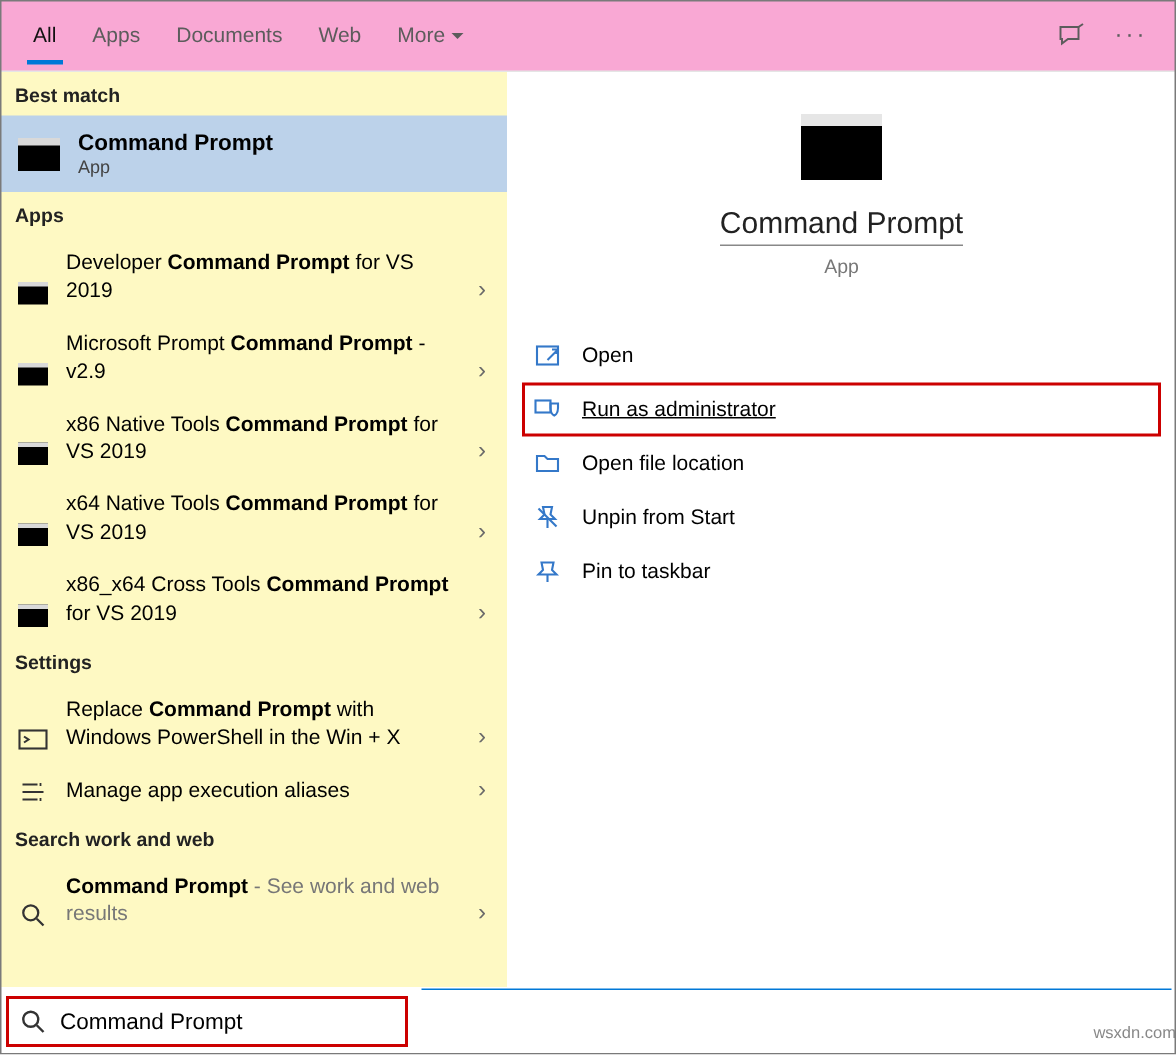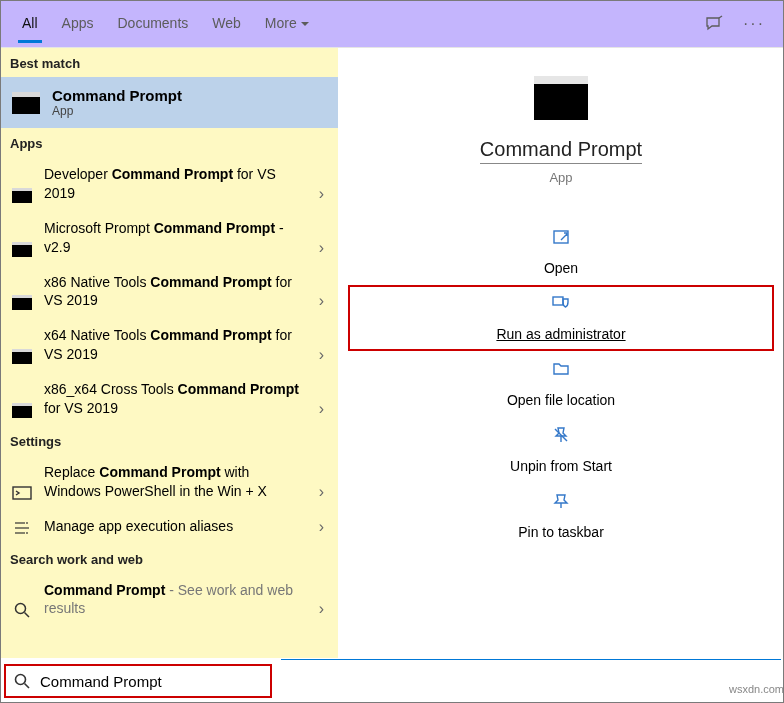--- a/index.html
+++ b/index.html
@@ -1,18 +1,18 @@
 <!DOCTYPE html>
 <html><head>
   <meta charset="utf-8">
   <style>
     * { box-sizing: border-box; margin: 0; padding: 0; }
     body { font-family: "Segoe UI", Arial, sans-serif; font-size: 14px; color: #000; width: 784px; height: 703px; position: relative; background: #fff; overflow: hidden; }
     .border-outer { position: absolute; inset: 0; border: 1px solid #7a7a7a; pointer-events: none; }
-    .top-bar { height: 48px; display: flex; align-items: center; border-bottom: 1px solid #e5e5e5; padding: 0 10px; background: #c4b5fd; }
+    .top-bar { height: 48px; display: flex; align-items: center; border-bottom: 1px solid #e5e5e5; padding: 0 10px; background: #f9a8d4; }
     .tab { padding: 10px 12px 12px; color: #5c5c5c; font-size: 14px; cursor: pointer; position: relative; }
     .tab.active { color: #111; }
     .tab.active::after { content:""; position:absolute; left:8px; right:8px; bottom:0; height:3px; background:#0078d7; }
     .more-chev { display:inline-block; margin-left:4px; border:4px solid transparent; border-top-color:#5c5c5c; transform: translateY(2px); }
     .top-right { margin-left:auto; display:flex; align-items:center; gap:20px; padding-right:10px; color:#5c5c5c; }
     .top-icon { width:20px; height:20px; display:flex; align-items:center; justify-content:center; }
     .ellipsis { letter-spacing:2px; font-size:16px; }
     .main { display:flex; height:610px; }
     .left-pane { width:338px; background:#fef9c3; overflow:hidden; display:flex; flex-direction:column; }
     .section-hdr { font-size:13px; font-weight:600; padding:8px 10px 6px; color:#222; }
@@ -28,21 +28,21 @@
     .list-item { display:flex; align-items:flex-end; padding:8px 10px 8px 12px; gap:12px; cursor:pointer; }
     .list-item .txt { flex:1; line-height:1.35; }
     .chev-right { color:#6a6a6a; font-size:16px; padding:0 4px; }
     .txt b { font-weight:700; }
     .tiny-icon { width:20px; height:16px; flex-shrink:0; display:flex; align-items:center; justify-content:center; color:#333; font-size:14px; }
     .right-pane { flex:1; background:#fff; padding-top:28px; display:flex; flex-direction:column; align-items:center; }
     .preview-icon-wrap { margin-bottom:18px; }
     .preview-title { font-size:20px; color:#222; border-bottom:1px solid #888; padding-bottom:2px; }
     .preview-sub { font-size:13px; color:#777; margin-top:6px; }
     .actions { width:100%; margin-top:34px; padding:0 10px; }
-    .action { display:flex; align-items:center; gap:14px; padding:9px 8px; cursor:pointer;flex-direction:column; }
+    .action { display:flex; align-items:flex-start; gap:14px; padding:9px 8px; cursor:pointer; }
     .action.highlight { border:2px solid #c00; padding:7px 6px;text-decoration:underline; }
     .action-icon { width:18px; height:18px; color:#3478c9; display:flex; align-items:center; justify-content:center; }
     .search-bar { position:absolute; left:4px; bottom:5px; width:268px; height:34px; border:2px solid #c00; background:#fff; display:flex; align-items:center; padding:0 8px; gap:10px; }
     .search-icon { width:16px; height:16px; }
     .search-bar input { border:none; outline:none; font-size:15px; font-family:inherit; flex:1; background:transparent; }
     .blue-line { position:absolute; right:3px; top:659px; width:500px; height:1px; background:#0078d7; }
     .watermark { position:absolute; right:0; bottom:8px; font-size:11px; color:#888; }
     .feedback-icon { position:relative; }
     svg { display:block; }
   </style>

